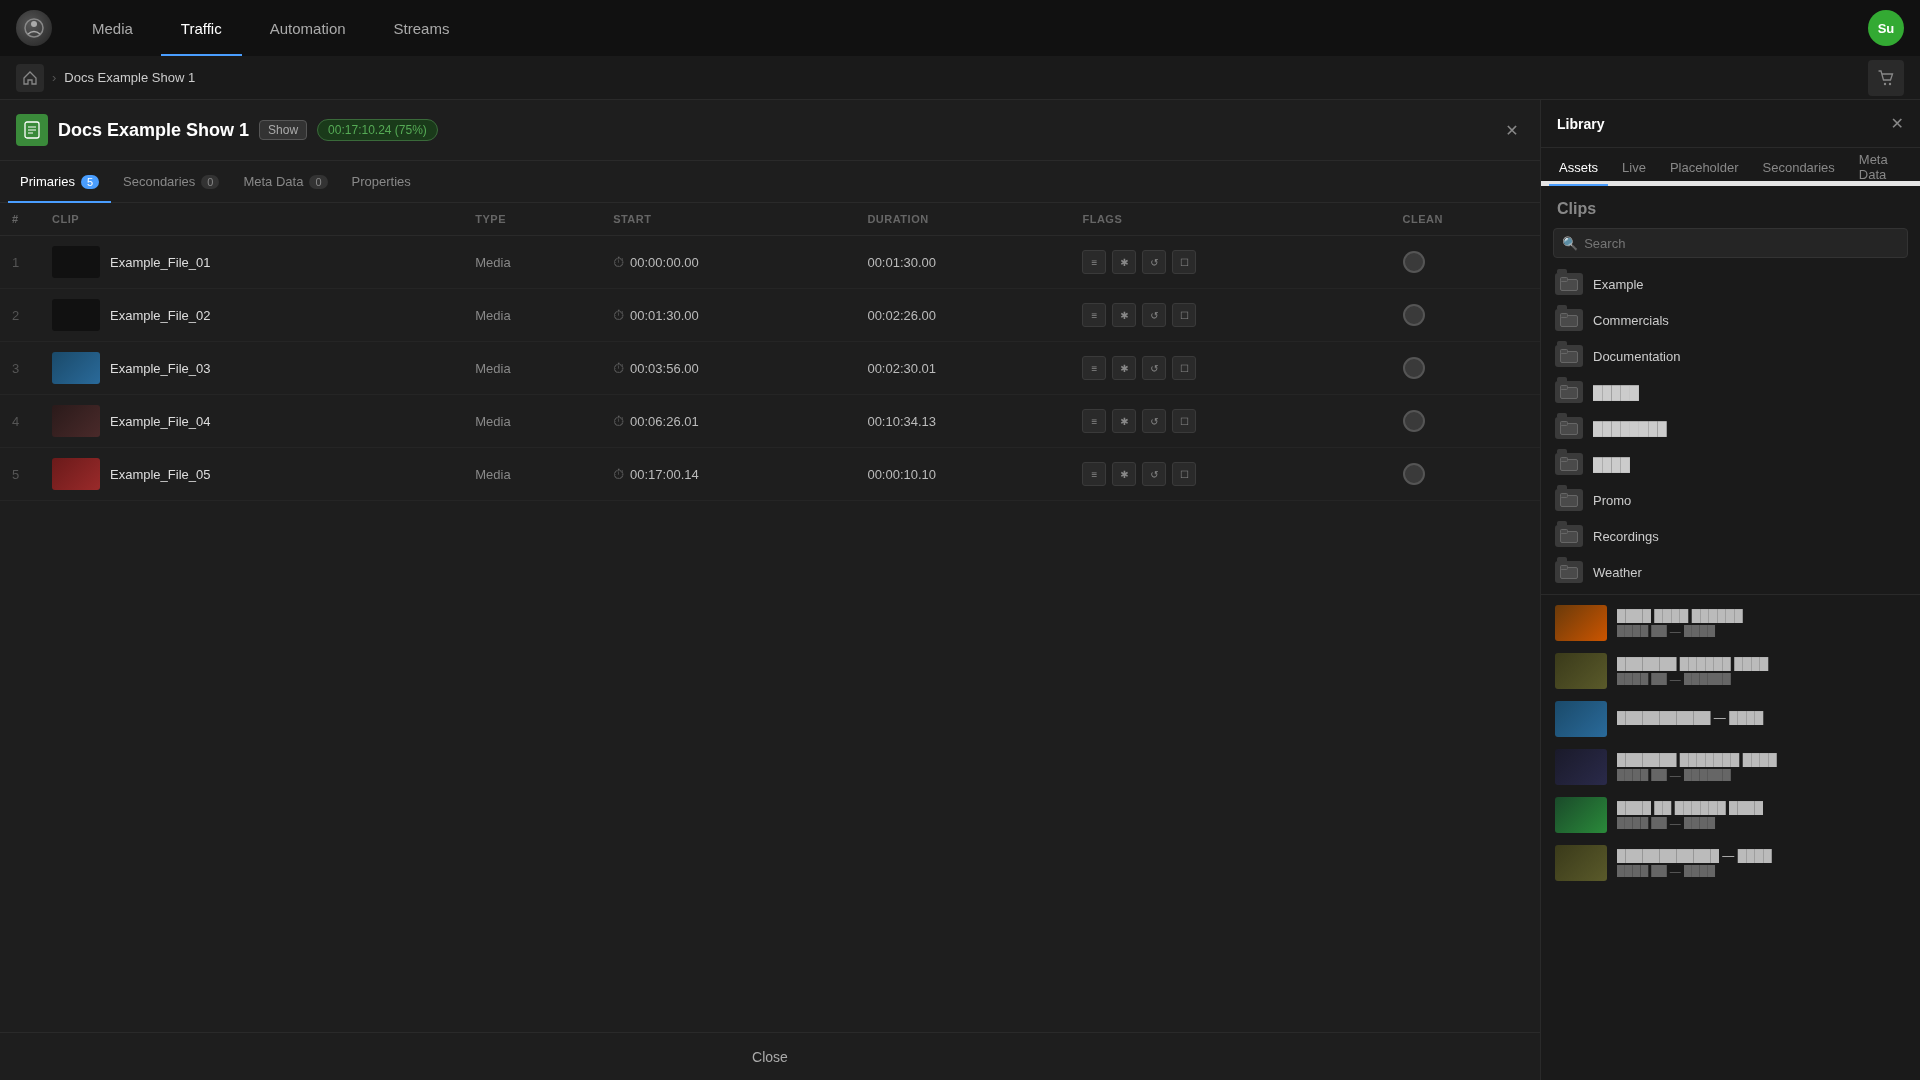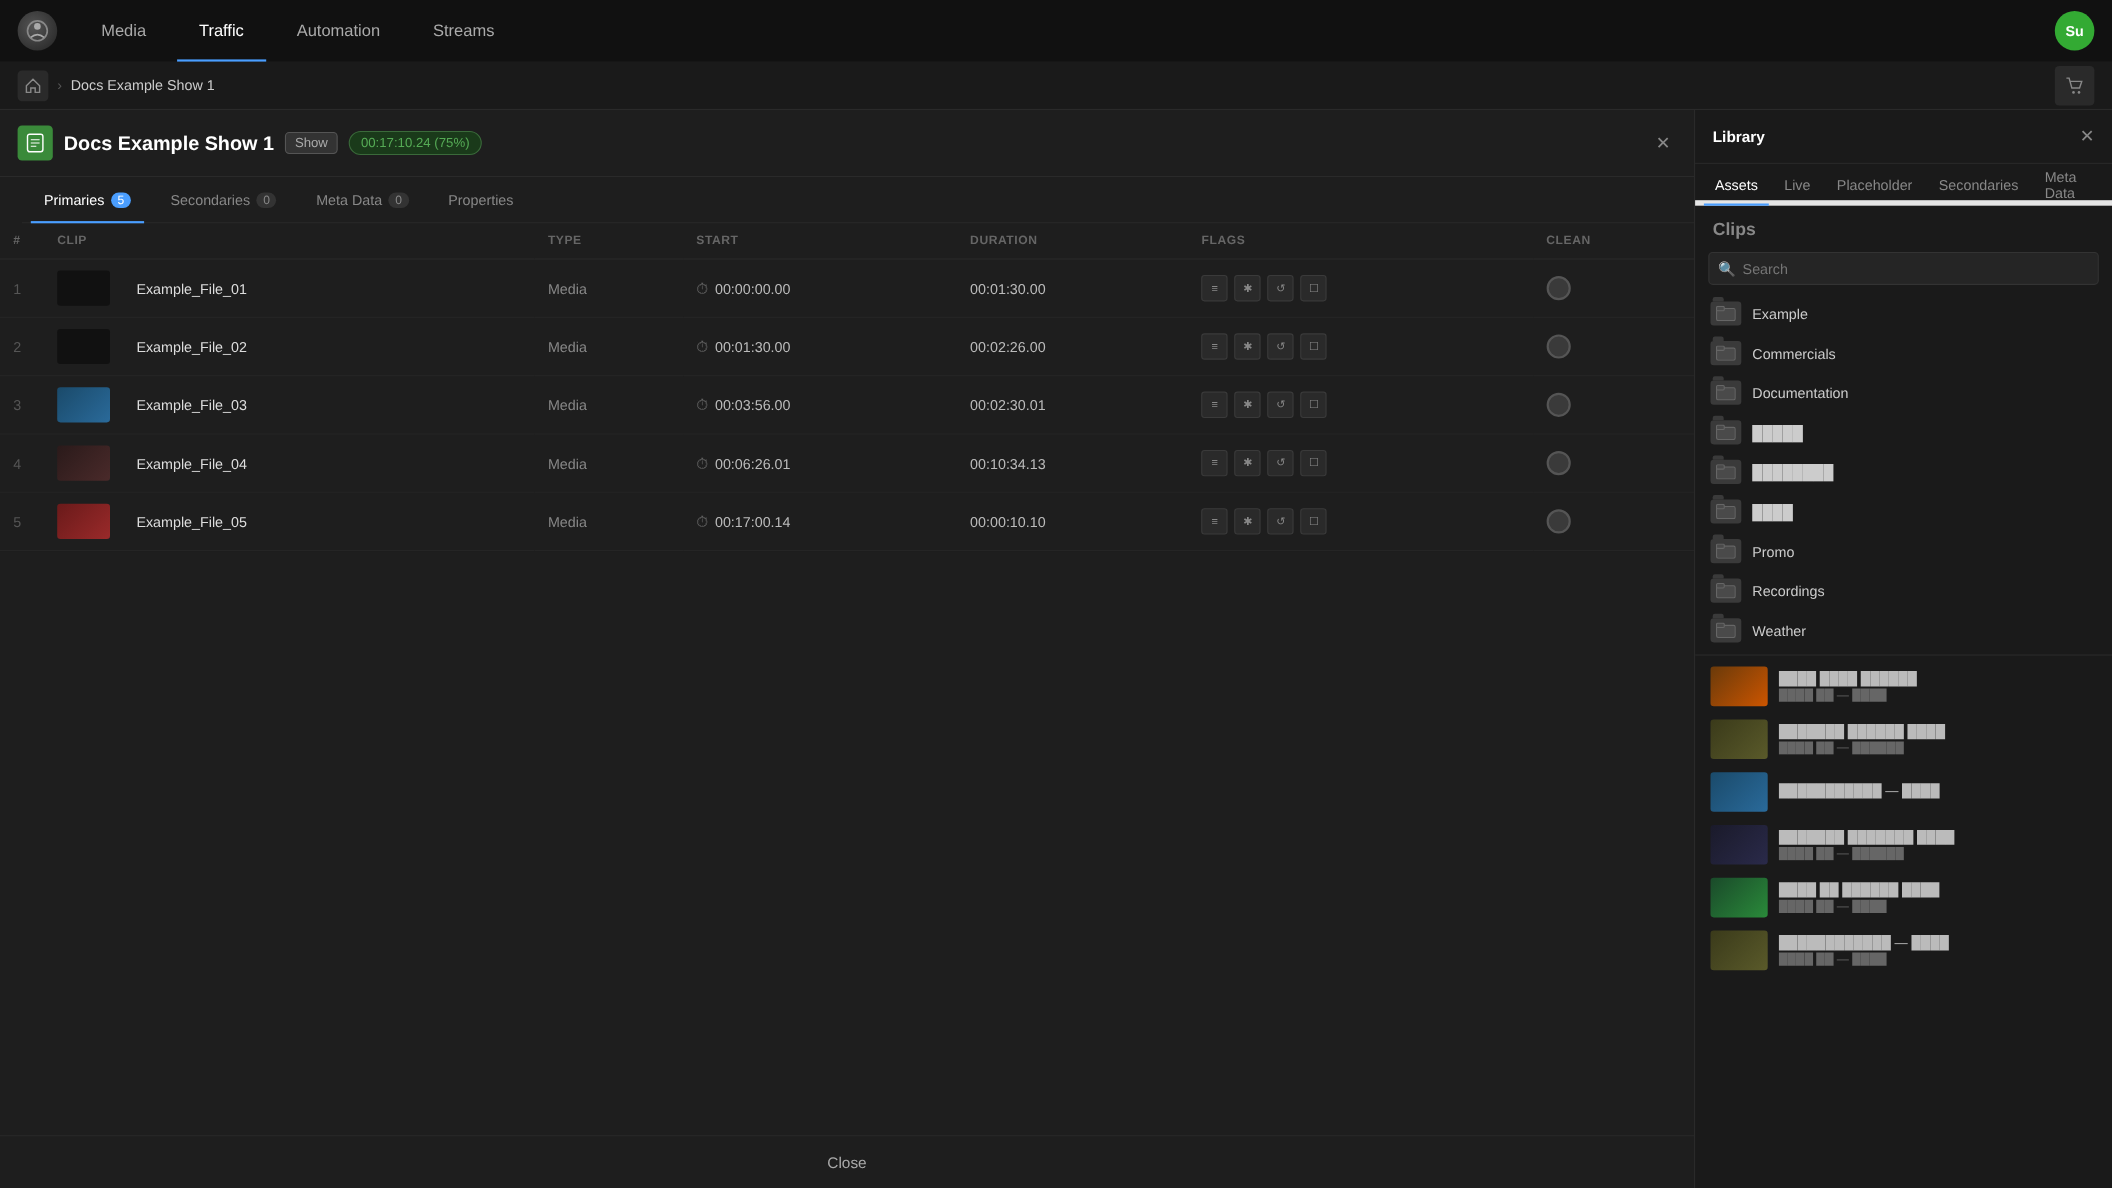--- a/index.html
+++ b/index.html
@@ -146,22 +146,21 @@
       font-size: 16px;
     }
 
     
     .tabs-row {
       display: flex;
       align-items: center;
       padding: 0 8px;
       border-bottom: 1px solid #2a2a2a;
       height: 42px;
-      gap: 12px;
-      margin-left: 20px;
+      gap: 0;
     }
     .tab {
       padding: 0 12px;
       height: 42px;
       display: flex; align-items: center; gap: 6px;
       cursor: pointer;
       color: #888;
       position: relative;
       font-size: 13px;
     }
@@ -213,21 +212,21 @@
     }
     tbody tr {
       border-bottom: 1px solid #252525;
     }
     tbody td {
       padding: 10px 12px;
       color: #bbb;
       vertical-align: middle;
     }
     .row-num { color: #555; width: 40px; }
-    .clip-cell { display: flex; align-items: center; gap: 24px; }
+    .clip-cell { display: flex; align-items: center; gap: 10px; }
     .clip-thumb {
       width: 48px; height: 32px;
       border-radius: 3px;
       background: #333;
       overflow: hidden;
       flex-shrink: 0;
     }
     .clip-name { color: #ddd; }
     .type-cell { color: #888; }
     .time-cell { display: flex; align-items: center; gap: 6px; }

